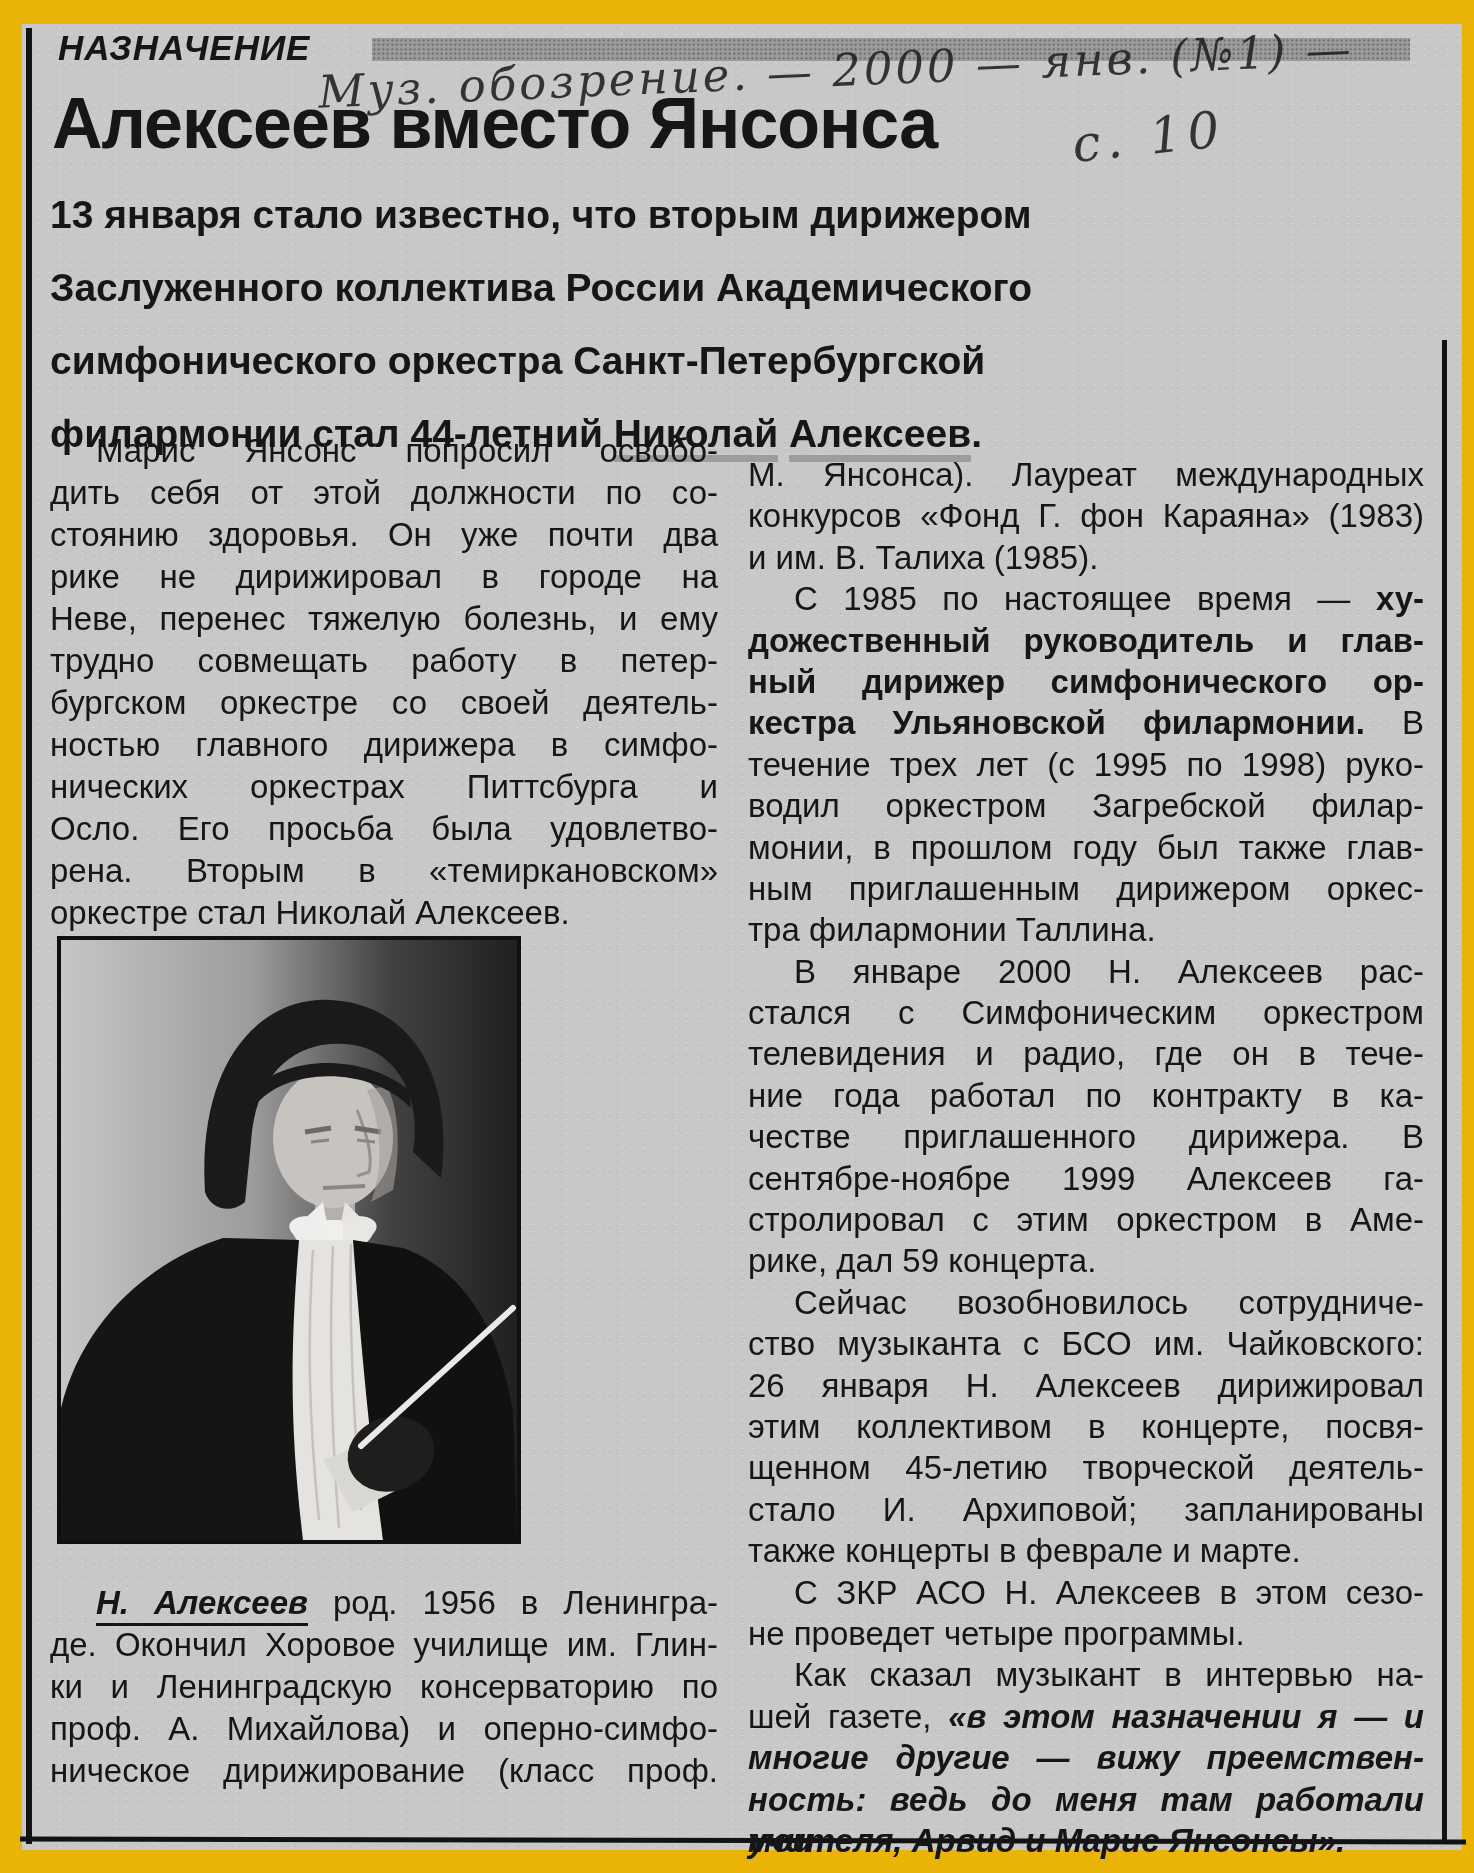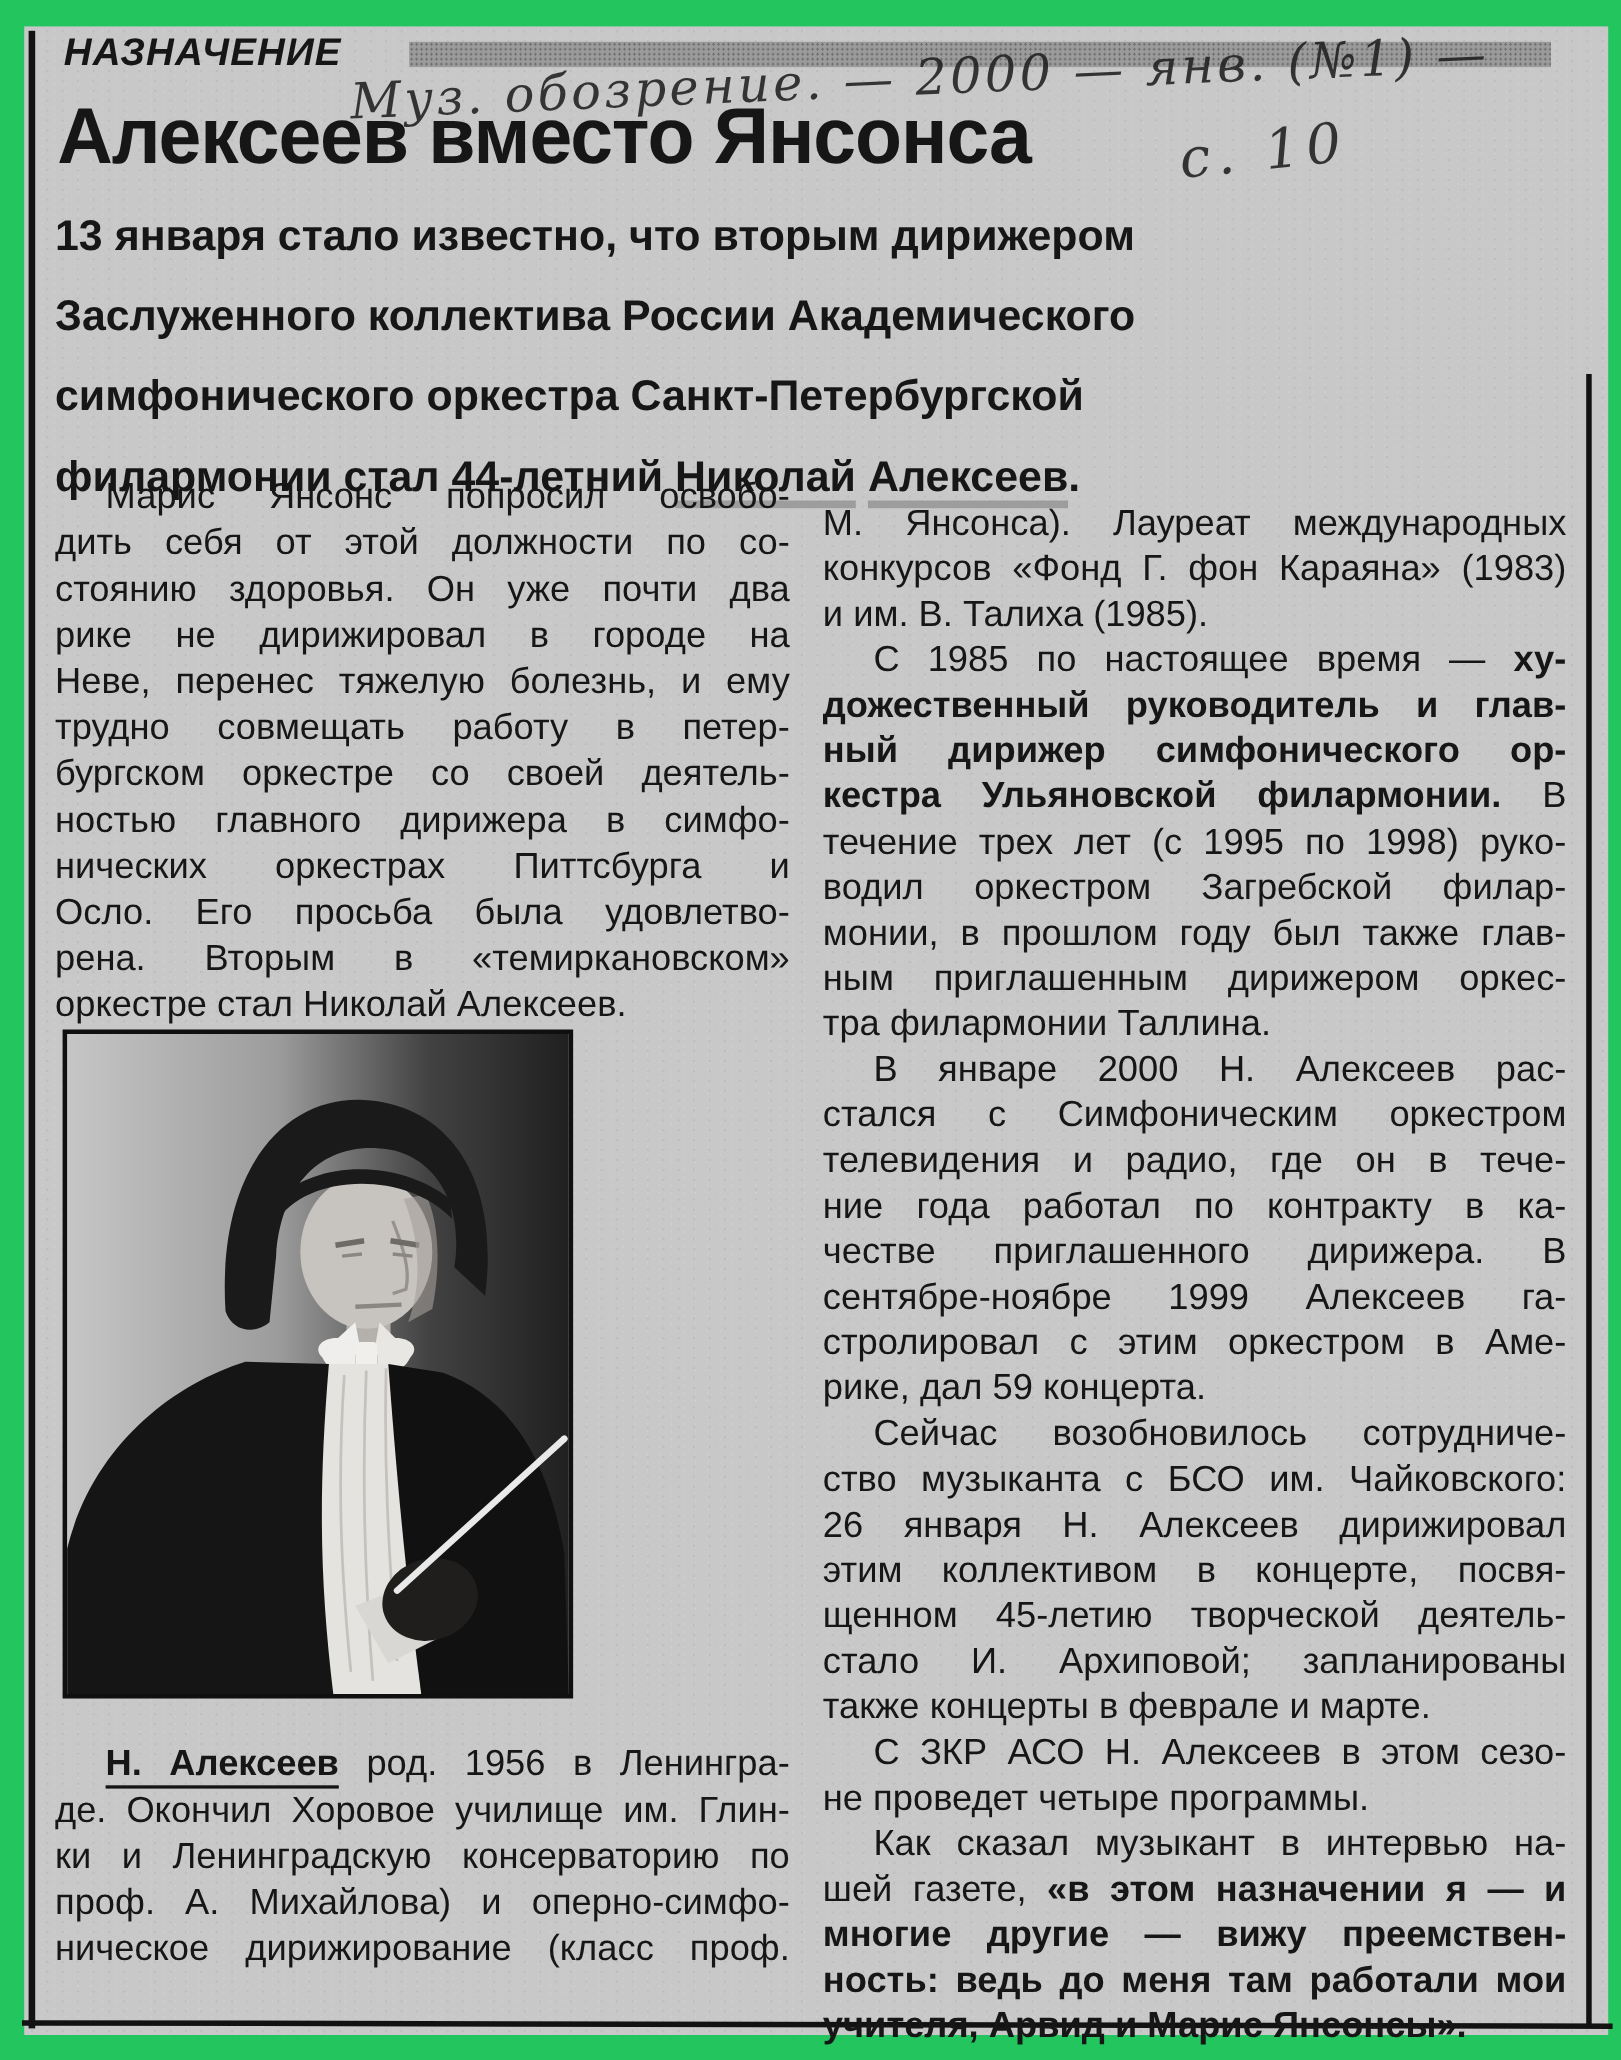--- a/index.html
+++ b/index.html
@@ -1,19 +1,19 @@
 <!DOCTYPE html>
 <html style="--paper: #c8c8c8; --ink: #161616; --halftone: #9b9b9b; --pen: #1f1f1f; --underline-gray: #9d9d9d;"><head>
 <meta charset="utf-8">
 <style>
   :root{
     --paper:#c8c8c8; --ink:#161616; --halftone:#9b9b9b; --pen:#1f1f1f; --underline-gray:#9d9d9d;
   }
   html,body{margin:0;padding:0;background:#ededec;}
-  .page{position:relative;width:1474px;height:1873px;background:#22c55e;overflow:hidden;
+  .page{position:relative;width:1474px;height:1873px;background:#eab308;overflow:hidden;
         font-family:"Liberation Sans","DejaVu Sans",sans-serif;color:var(--ink);}
   .clip{position:absolute;left:22px;top:24px;width:1440px;height:1826px;
         background-color:var(--paper);
         background-image:radial-gradient(rgba(255,255,255,.16) 1px,transparent 1.1px),
                          radial-gradient(rgba(0,0,0,.06) 1px,transparent 1.3px);
         background-size:11px 7px,14px 9px;}
   .rule{position:absolute;background:#121212;}
   .rule-left{left:26px;top:28px;width:6px;height:1816px;}
   .rule-right{left:1442px;top:340px;width:5px;height:1502px;}
   .rule-bottom{left:20px;top:1838px;width:1446px;height:5px;transform:rotate(.12deg);}
@@ -29,21 +29,21 @@
             letter-spacing:-1px;white-space:nowrap;transform:scaleY(1.03);transform-origin:left top;}
   .lede{position:absolute;left:50px;top:168px;width:1140px;font-size:39px;font-weight:bold;}
   .lede .line{line-height:53px;text-align:left;white-space:nowrap;margin-top:20px;}
   .col{position:absolute;font-size:33px;}
   .col .line{line-height:42px;height:42px;text-align:justify;text-align-last:justify;overflow:visible;}
   .col.rcol .line{line-height:41.4px;height:41.4px;}
   .col .line.ind{text-indent:46px;}
   .col .line.end{text-align-last:left;}
   .line span{white-space:normal;}
   .b{font-weight:bold;}
-  .it{}
+  .it{font-style:italic;}
   .u{border-bottom:3px solid #141414;padding-bottom:2px;}
   .gu{background-image:linear-gradient(var(--underline-gray),var(--underline-gray));
       background-repeat:no-repeat;background-size:100% 7px;background-position:0 100%;
       padding-bottom:7px;}
   .photo{position:absolute;left:57px;top:936px;width:456px;height:600px;border:4px solid #101010;
          background:#777;}
   .photo svg{display:block;}
 </style>
 </head>
 <body>

